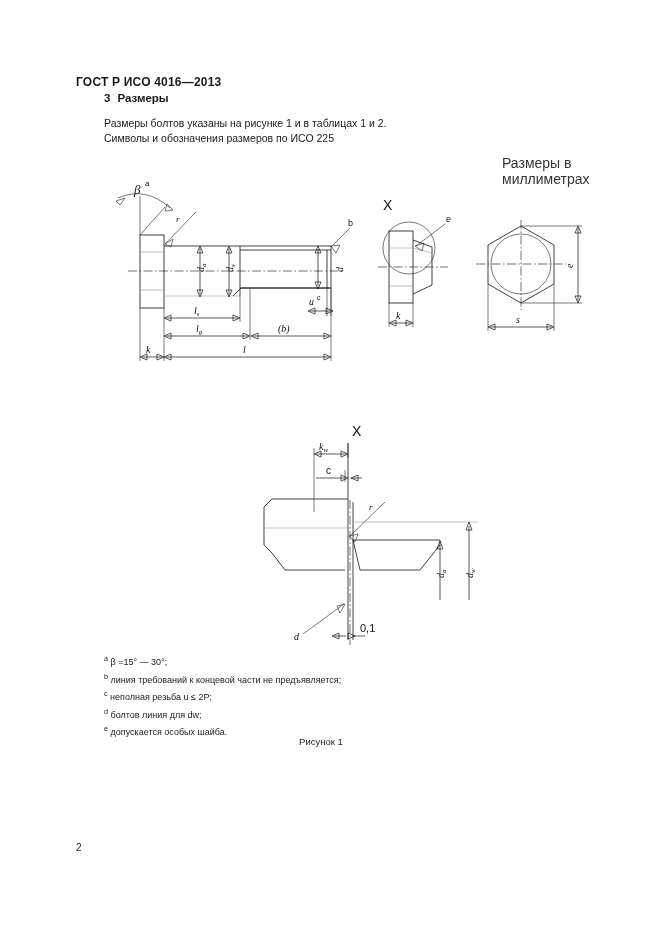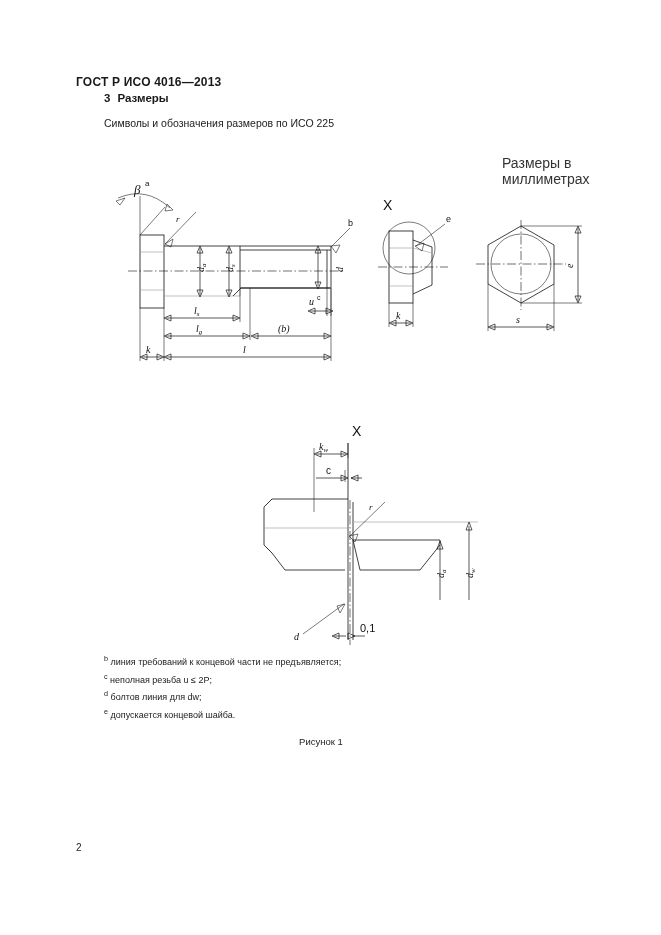--- a/index.html
+++ b/index.html
@@ -113,20 +113,21 @@
 
 <div class="page">
 
   <div class="std-header">ГОСТ Р ИСО 4016—2013</div>
 
   <div class="section-title">
     <span class="num">3</span><span>Размеры</span>
   </div>
 
   <div class="body-text">
+    <div>Размеры болтов указаны на рисунке 1 и в таблицах 1 и 2.</div>
     <div>Символы и обозначения размеров по ИСО 225</div>
   </div>
 
   <div class="units-note">Размеры в миллиметрах</div>
 
   <svg class="figure" viewBox="0 0 661 935">
 
     <g>
 
       <rect class="ln" x="140" y="235" width="24" height="73"></rect>
@@ -322,23 +323,24 @@
       <text x="326" y="474" font-size="10" class="up">c</text>
       <text x="369" y="510" font-size="9">r</text>
       <text x="444" y="578" font-size="10" transform="rotate(-90 444 578)">d<tspan font-size="7" dy="2">a</tspan></text>
       <text x="473" y="578" font-size="10" transform="rotate(-90 473 578)">d<tspan font-size="7" dy="2">w</tspan></text>
       <text x="294" y="640" font-size="10">d</text>
       <text x="360" y="632" font-size="11" class="up">0,1</text>
     </g>
   </svg>
 
   <div class="footnotes">
+    <div class="fn"><sup>a</sup><span>β =15° — 30°;</span></div>
     <div class="fn"><sup>b</sup><span>линия требований к концевой части не предъявляется;</span></div>
     <div class="fn"><sup>c</sup><span>неполная резьба u ≤ 2P;</span></div>
     <div class="fn"><sup>d</sup><span>болтов линия для dw;</span></div>
-    <div class="fn"><sup>e</sup><span>допускается концевой шайба.</span></div>
+    <div class="fn"><sup>e</sup><span>допускается особых шайба.</span></div>
   </div>
 
   <div class="fig-caption">Рисунок 1</div>
 
   <div class="page-num">2</div>
 
 </div>
 
 </body></html>

